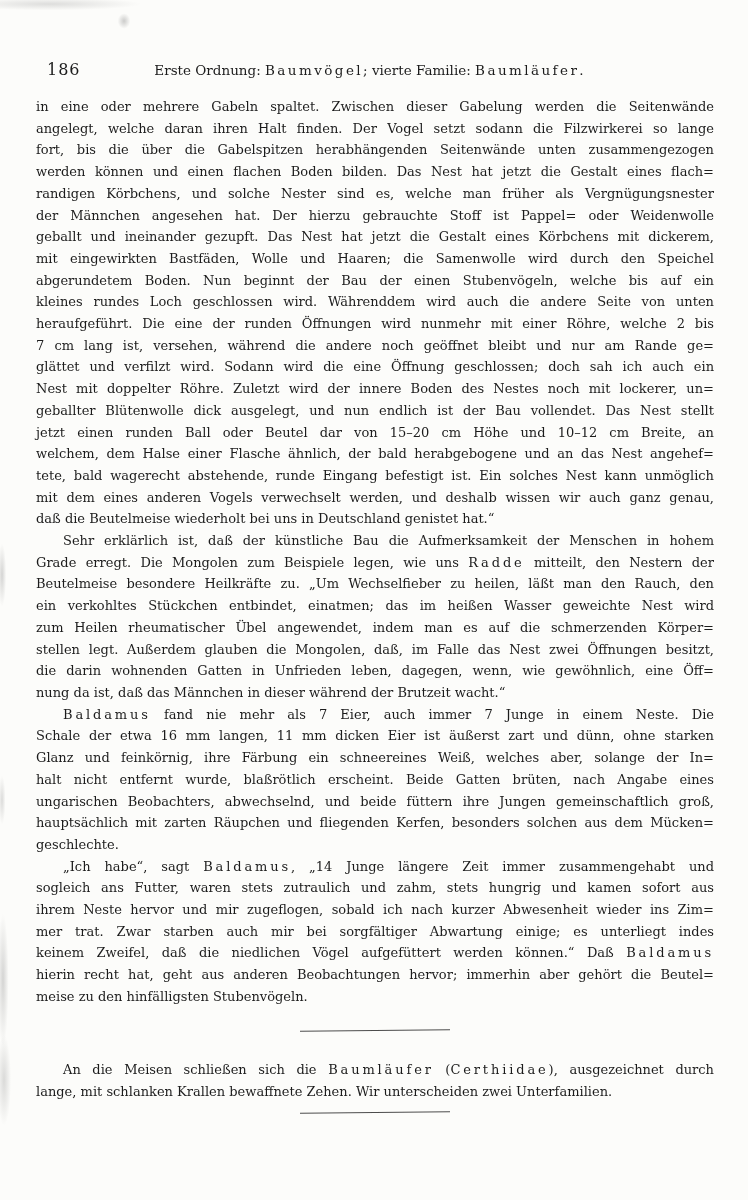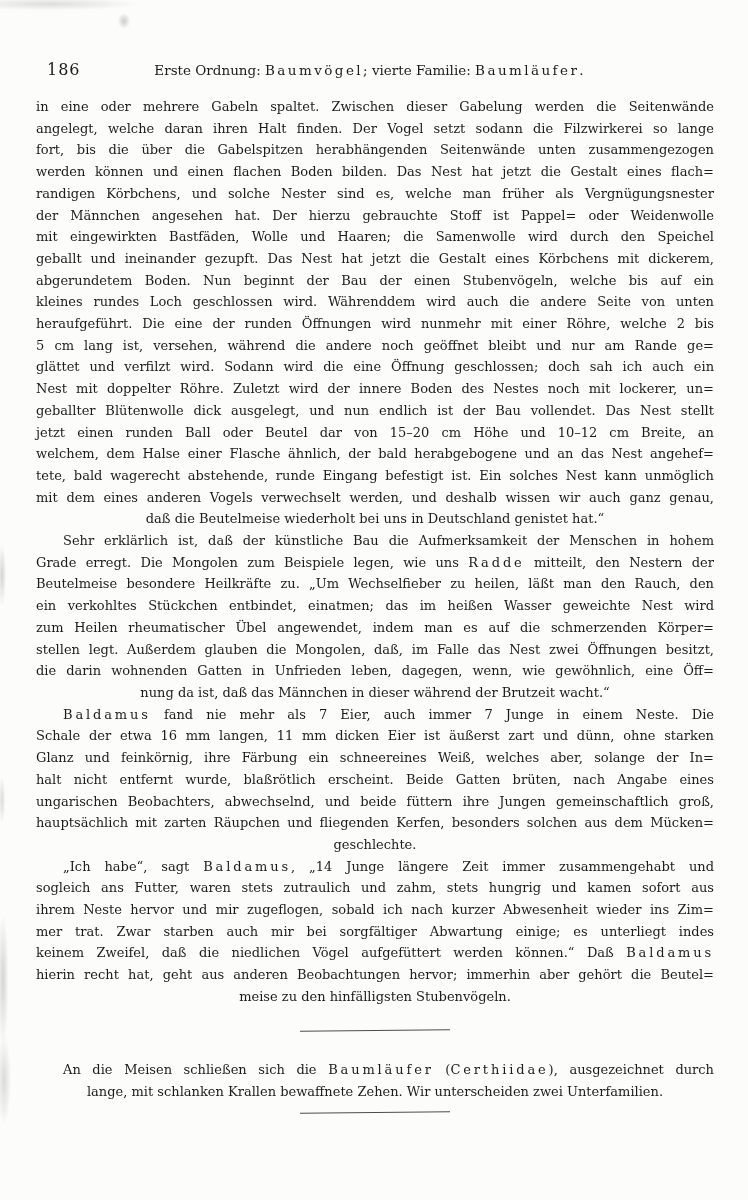--- a/index.html
+++ b/index.html
@@ -33,21 +33,21 @@
     text-align: center;
     font-size: 13.5px;
   }
   .body-text {
     position: absolute;
     top: 96px; left: 36px; width: 678px;
     font-size: 13px;
   }
   .line {
     line-height: 21.7px;
-    text-align: center;
+    text-align: left;
     white-space: normal;
   }
   .line.just {
     text-align: justify;
     text-align-last: justify;
   }
   .line.indent { text-indent: 27px; }
   .sperr { letter-spacing: 0.22em; }
   .running-header .sperr { letter-spacing: 0.18em; }
   .divider {
@@ -69,26 +69,26 @@
     <div class="running-header">Erste Ordnung: <span class="sperr">Baumvögel</span>; vierte Familie: <span class="sperr">Baumläufer</span>.</div>
   </div>
   <div class="body-text">
       <div class="para">
         <div class="line just">in eine oder mehrere Gabeln spaltet. Zwischen dieser Gabelung werden die Seitenwände</div>
         <div class="line just">angelegt, welche daran ihren Halt finden. Der Vogel setzt sodann die Filzwirkerei so lange</div>
         <div class="line just">fort, bis die über die Gabelspitzen herabhängenden Seitenwände unten zusammengezogen</div>
         <div class="line just">werden können und einen flachen Boden bilden. Das Nest hat jetzt die Gestalt eines flach=</div>
         <div class="line just">randigen Körbchens, und solche Nester sind es, welche man früher als Vergnügungsnester</div>
         <div class="line just">der Männchen angesehen hat. Der hierzu gebrauchte Stoff ist Pappel= oder Weidenwolle</div>
+        <div class="line just">geballt und ineinander gezupft. Das Nest hat jetzt die Gestalt eines Körbchens mit dickerem,</div>
         <div class="line just">mit eingewirkten Bastfäden, Wolle und Haaren; die Samenwolle wird durch den Speichel</div>
-        <div class="line just">geballt und ineinander gezupft. Das Nest hat jetzt die Gestalt eines Körbchens mit dickerem,</div>
         <div class="line just">abgerundetem Boden. Nun beginnt der Bau der einen Stubenvögeln, welche bis auf ein</div>
         <div class="line just">kleines rundes Loch geschlossen wird. Währenddem wird auch die andere Seite von unten</div>
         <div class="line just">heraufgeführt. Die eine der runden Öffnungen wird nunmehr mit einer Röhre, welche 2 bis</div>
-        <div class="line just">5 cm lang ist, versehen, während die andere noch geöffnet bleibt und nur am Rande ge=</div>
+        <div class="line just">7 cm lang ist, versehen, während die andere noch geöffnet bleibt und nur am Rande ge=</div>
         <div class="line just">glättet und verfilzt wird. Sodann wird die eine Öffnung geschlossen; doch sah ich auch ein</div>
         <div class="line just">Nest mit doppelter Röhre. Zuletzt wird der innere Boden des Nestes noch mit lockerer, un=</div>
         <div class="line just">geballter Blütenwolle dick ausgelegt, und nun endlich ist der Bau vollendet. Das Nest stellt</div>
         <div class="line just">jetzt einen runden Ball oder Beutel dar von 15–20 cm Höhe und 10–12 cm Breite, an</div>
         <div class="line just">welchem, dem Halse einer Flasche ähnlich, der bald herabgebogene und an das Nest angehef=</div>
         <div class="line just">tete, bald wagerecht abstehende, runde Eingang befestigt ist. Ein solches Nest kann unmöglich</div>
         <div class="line just">mit dem eines anderen Vogels verwechselt werden, und deshalb wissen wir auch ganz genau,</div>
         <div class="line">daß die Beutelmeise wiederholt bei uns in Deutschland genistet hat.“</div>
       </div>
       <div class="para">

